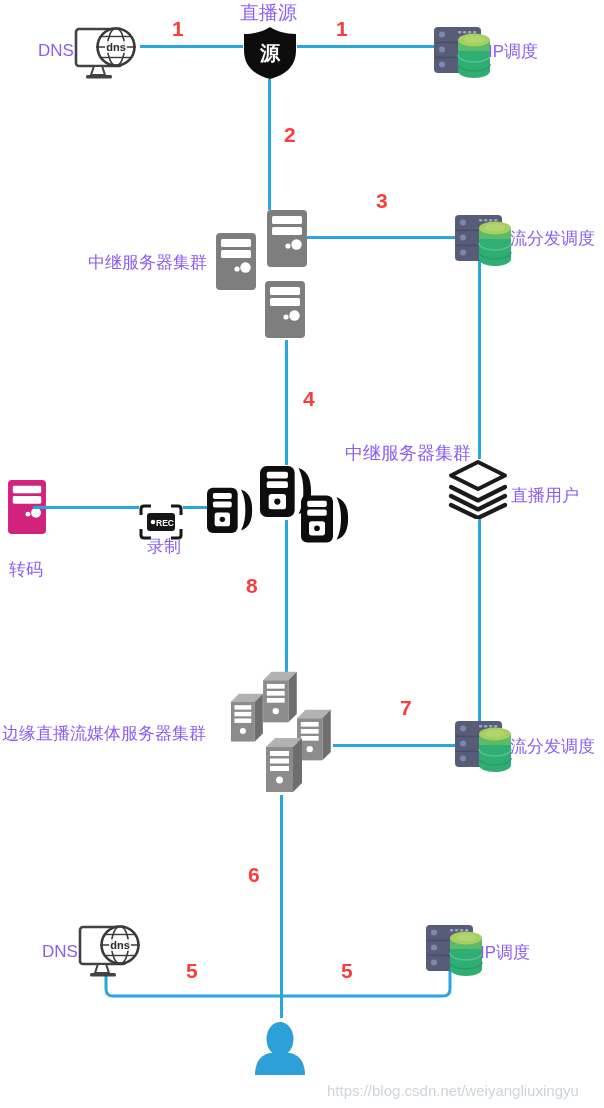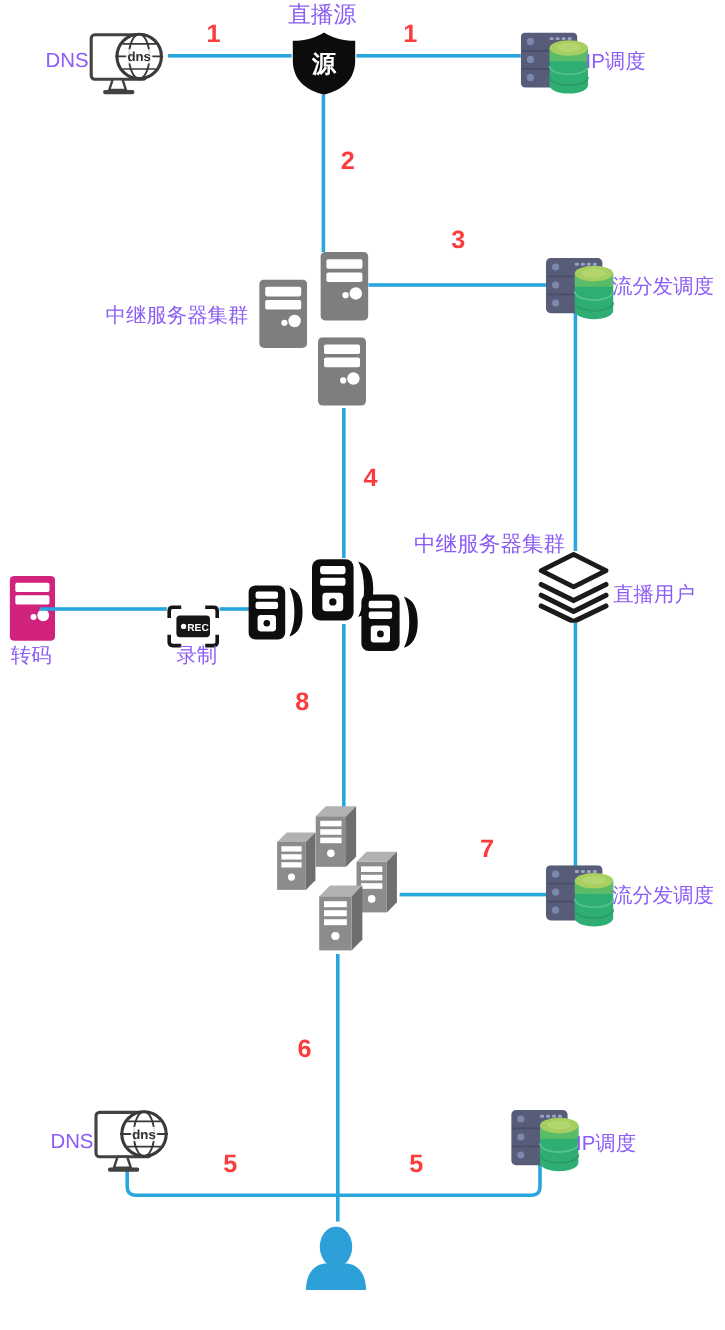--- a/index.html
+++ b/index.html
@@ -182,21 +182,21 @@
     <svg width="48" height="53" viewBox="0 0 54 58">
         <use href="#sym-relay"></use>
       </svg>
   </span>
 
   <span class="icon" style="left:7px;top:480px;color:#D2237C;">
     <svg width="40" height="55" viewBox="0 0 40 58">
         <use href="#sym-tower"></use>
       </svg>
   </span>
-  <div class="lbl" style="left:9px;top:537px;">转码</div>
+  <div class="lbl" style="left:9px;top:560px;">转码</div>
 
   <span class="icon" style="left:139px;top:504px;">
     <svg width="44" height="36" viewBox="0 0 44 36">
       <path d="M12 2 L5 2 Q2 2 2 5 L2 11" fill="none" stroke="#161616" stroke-width="3"></path>
       <path d="M32 2 L39 2 Q42 2 42 5 L42 11" fill="none" stroke="#161616" stroke-width="3"></path>
       <path d="M12 34 L5 34 Q2 34 2 31 L2 25" fill="none" stroke="#161616" stroke-width="3"></path>
       <path d="M32 34 L39 34 Q42 34 42 31 L42 25" fill="none" stroke="#161616" stroke-width="3"></path>
       <rect x="8" y="9" width="28" height="18" rx="3" fill="#161616"></rect>
       <circle cx="14" cy="18" r="2.2" fill="#FFFFFF"></circle>
       <text x="26" y="21.5" font-size="8.5" font-weight="bold" fill="#FFFFFF" text-anchor="middle">REC</text>
@@ -204,20 +204,21 @@
   </span>
   <div class="lbl" style="left:147px;top:537px;">录制</div>
 
   <span class="icon" style="left:446px;top:459px;">
     <svg width="64" height="60" viewBox="0 0 64 60">
         <use href="#sym-stack"></use>
       </svg>
   </span>
   <div class="lbl" style="left:511px;top:486px;">直播用户</div>
 
+  <div class="lbl" style="left:2px;top:724px;">边缘直播流媒体服务器集群</div>
   <span class="icon" style="left:259px;top:669px;">
     <svg width="40" height="58" viewBox="0 0 42 62">
         <use href="#sym-edge"></use>
       </svg>
   </span>
   <span class="icon" style="left:227px;top:691px;">
     <svg width="38" height="55" viewBox="0 0 42 62">
         <use href="#sym-edge"></use>
       </svg>
   </span>
@@ -253,14 +254,15 @@
   </span>
   <div class="lbl" style="left:480px;top:943px;">IP调度</div>
 
   <span class="icon" style="left:252px;top:1022px;">
     <svg width="56" height="56" viewBox="0 0 56 56">
         <use href="#sym-user"></use>
       </svg>
   </span>
   <div class="lbl" style="left:244px;top:1112px;font-size:18px;">直播用户</div>
 
+  <div class="watermark" style="left:327px;top:1082px;">https://blog.csdn.net/weiyangliuxingyu</div>
 
 </div>
 
 </body></html>

